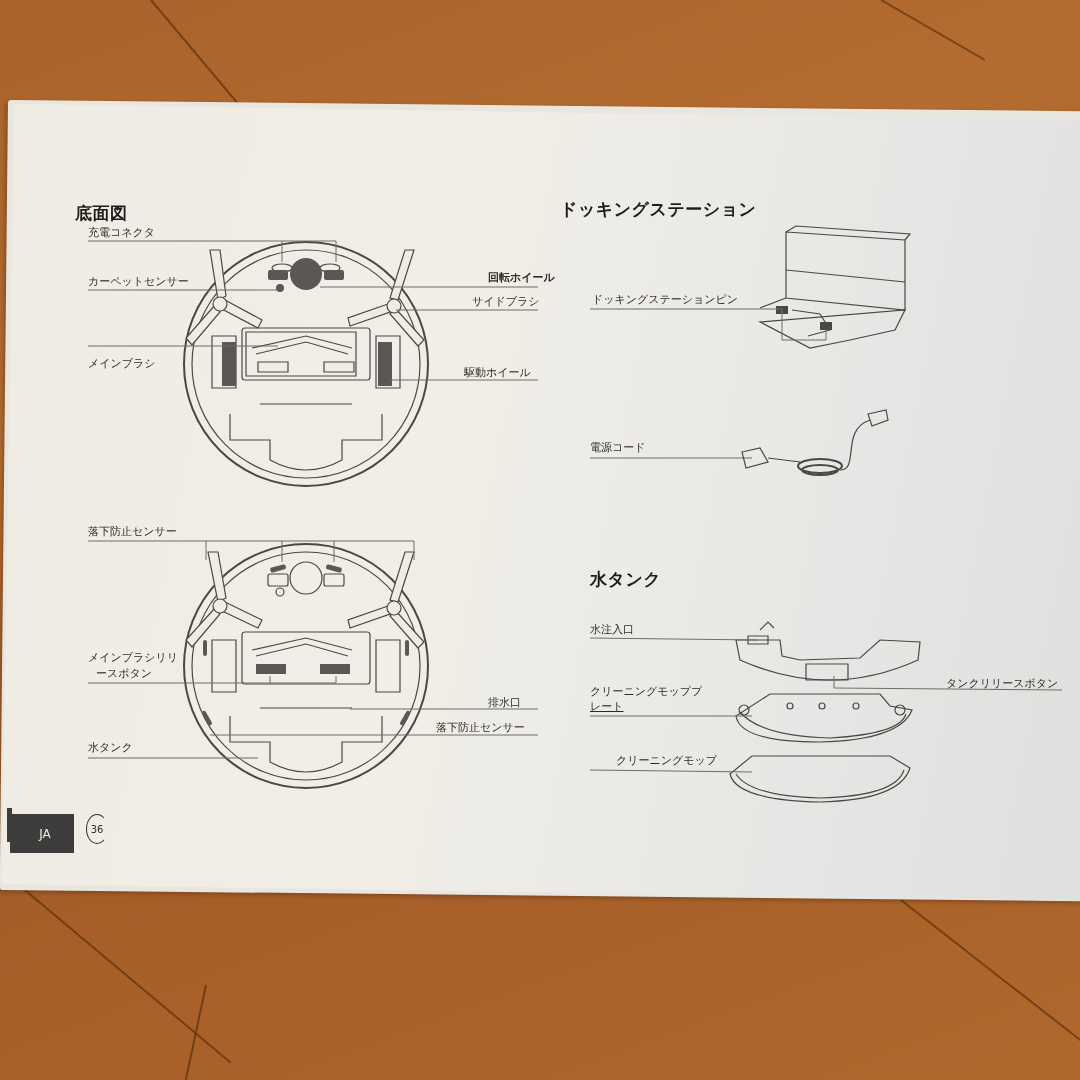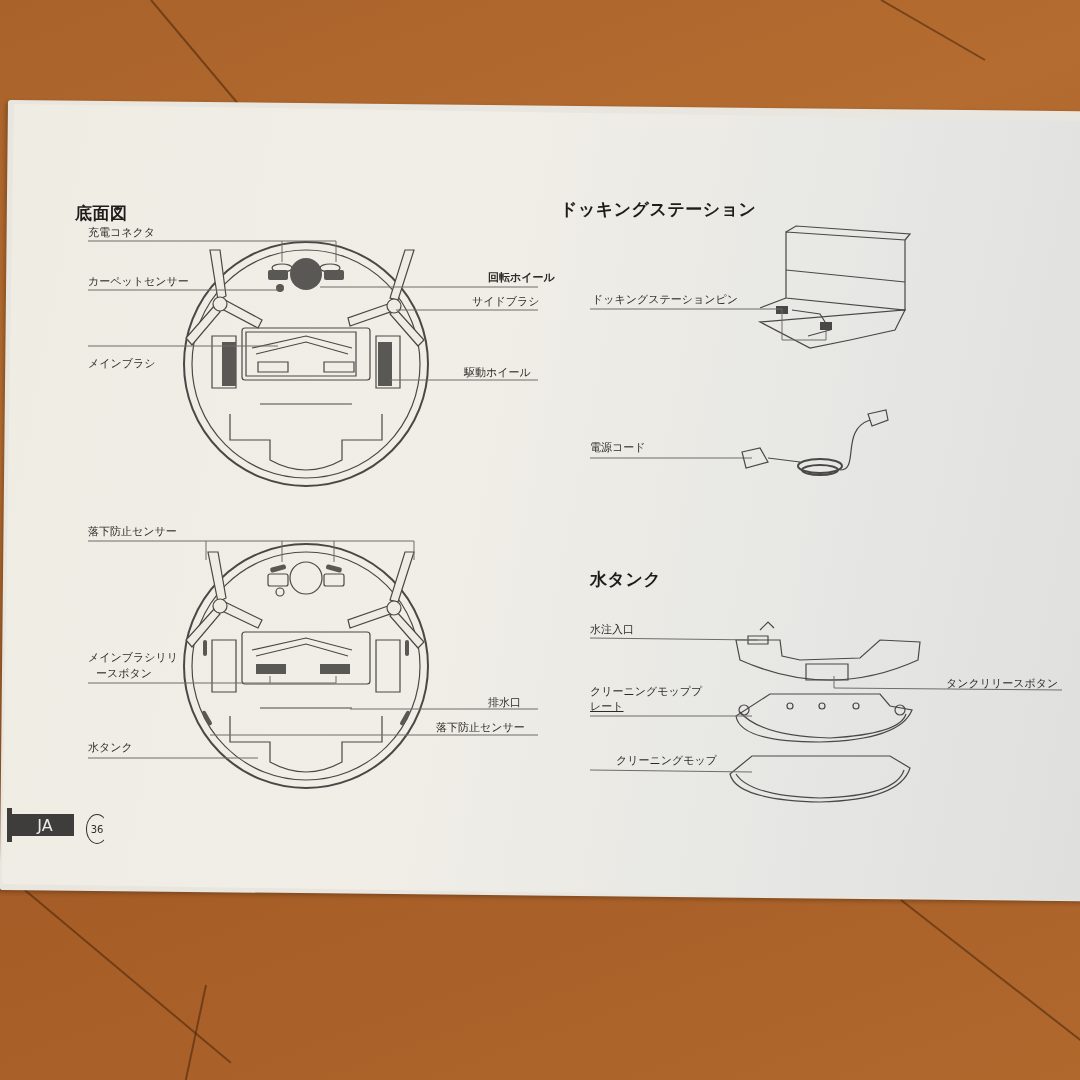--- a/index.html
+++ b/index.html
@@ -17,22 +17,22 @@
     .page {
       position: absolute; left: 14px; top: 104px; width: 1080px; height: 780px;
       background: linear-gradient(100deg, #efece4 0%, #f1eee7 40%, #e6e7e4 75%, #dfe0dd 100%);
       transform: rotate(0.9deg); transform-origin: left top;
       border-radius: 2px;
     }
     .abs { position: absolute; }
     .h1 { font-weight: bold; font-size: 17px; color: #1e1c1a; letter-spacing: 0.5px; }
     .lbl { font-size: 11px; color: #2d2b29; white-space: nowrap; }
     .ja-tab {
-      position: absolute; left: 10px; top: 814px; width: 64px; height: 22px;
-      background: #3f3d3b; color: #ecebe8; font-size: 16px; display: flex;
+      position: absolute; left: 10px; top: 814px; width: 64px; height: 39px;
+      background: #3f3d3b; color: #ecebe8; font-size: 12px; display: flex;
       align-items: center; justify-content: center; padding-left: 6px; box-sizing: border-box;
     }
     .ja-tab::before {
       content: ""; position: absolute; left: -3px; top: -6px; width: 5px; height: 34px; background: #3f3d3b;
     }
     .page-num {
       position: absolute; left: 86px; top: 814px; width: 22px; height: 30px;
       border: 1.5px solid #2f2d2b; border-right-color: transparent; border-radius: 50%;
       font-size: 10px; color: #2f2d2b; display: flex; align-items: center; justify-content: center;
       box-sizing: border-box;

